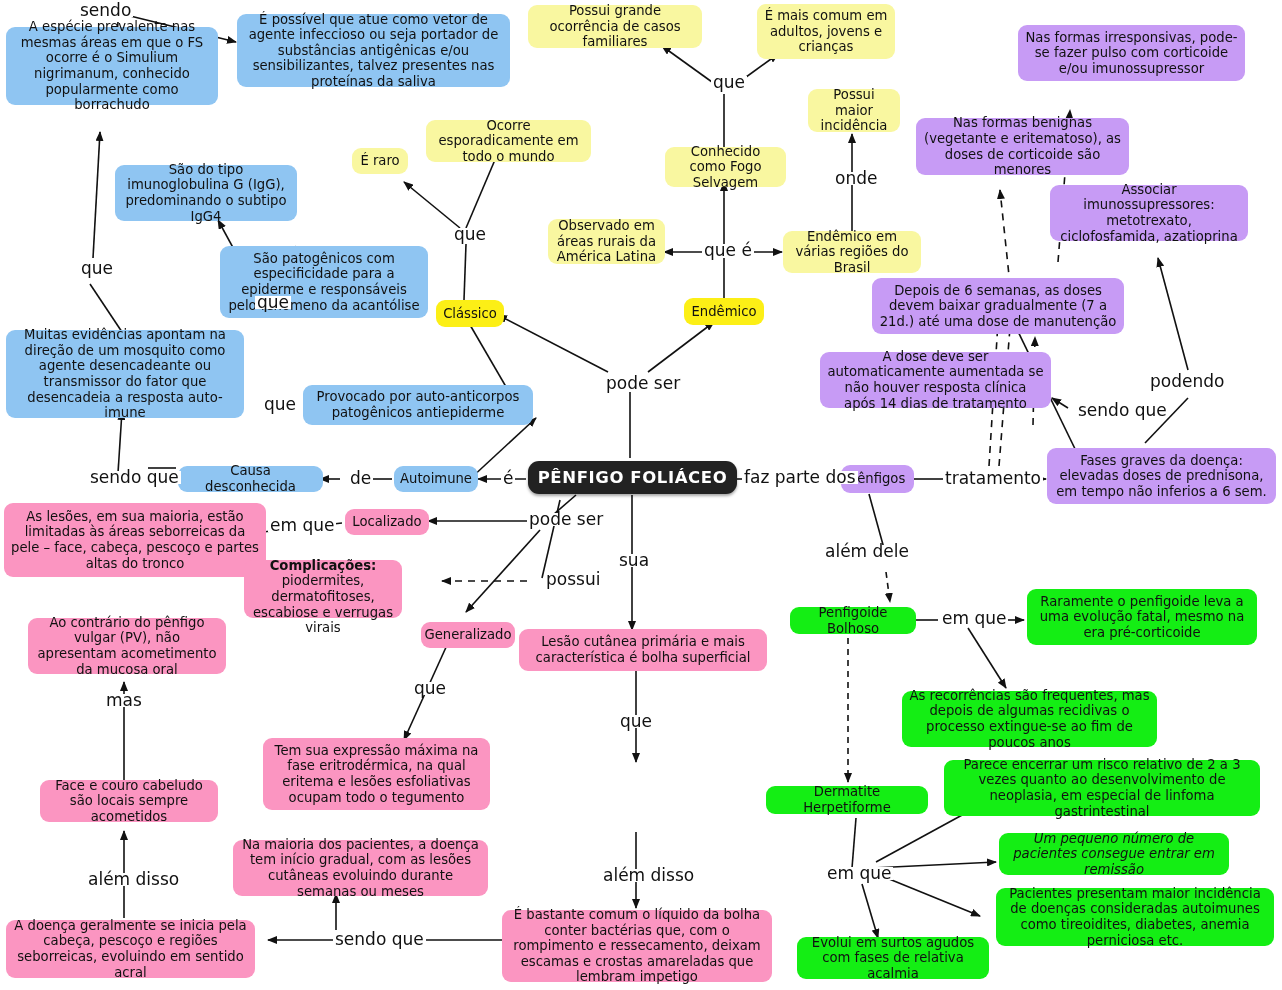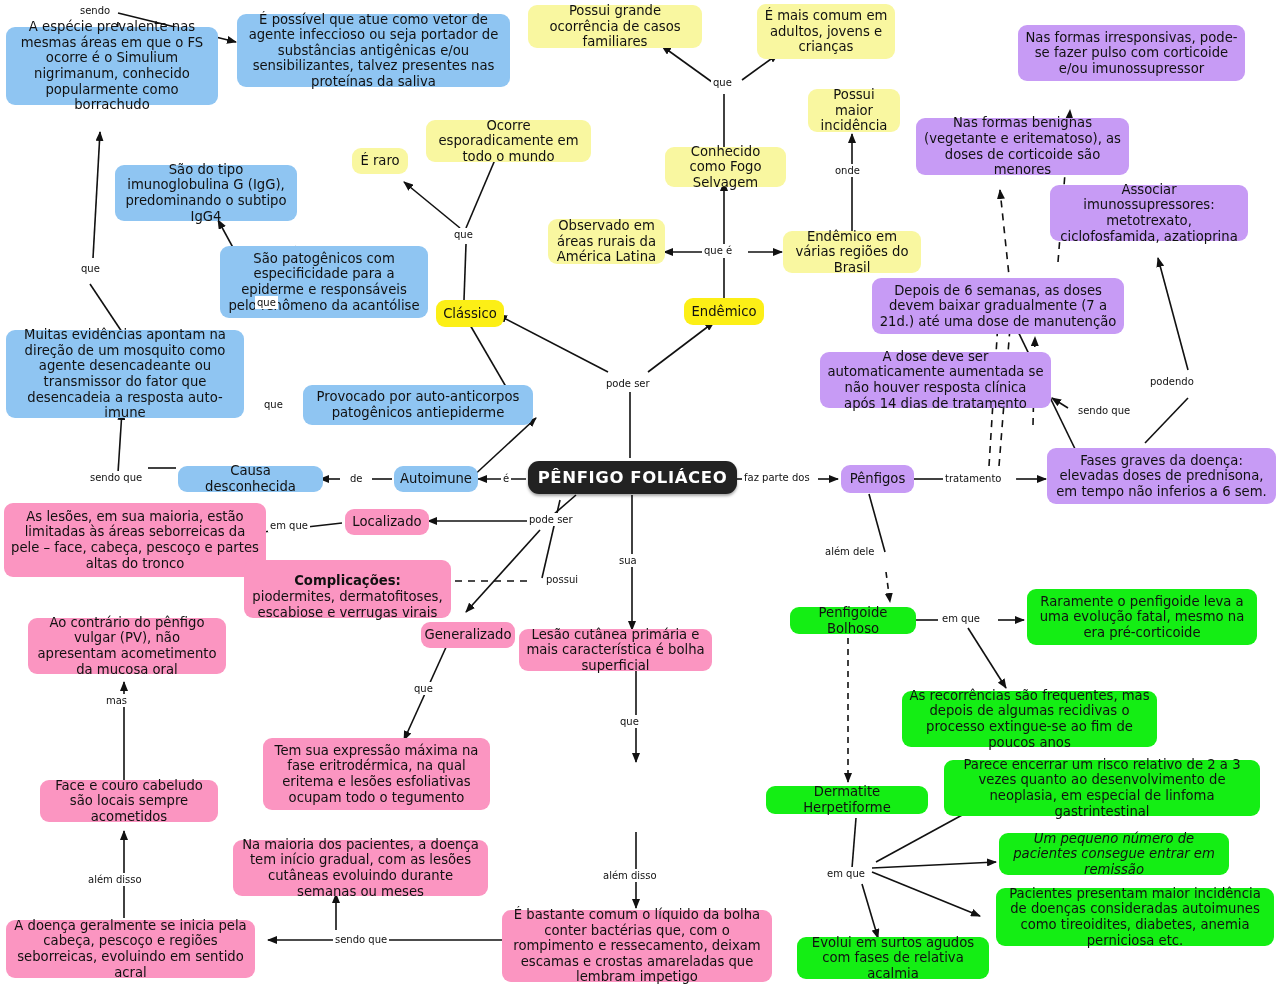--- a/index.html
+++ b/index.html
@@ -47,21 +47,21 @@
     background: #222222;
     color: #ffffff;
     font-weight: bold;
     font-size: 16.5px;
     letter-spacing: 0.6px;
     border-radius: 11px;
     box-shadow: 0 2px 3px rgba(0,0,0,0.35);
   }
   .elabel {
     position: absolute;
-    font-size: 10px;
+    font-size: 17px;
     line-height: 13px;
     color: #111111;
     background: #ffffff;
     padding: 0 2px;
     white-space: nowrap;
     z-index: 6;
   }
   .bold-lead { font-weight: bold; }
 </style>
 </head>
@@ -230,31 +230,31 @@
   <div class="node n-purple" style="left:820px; top:352px; width:231px; height:56px;">A dose deve ser automaticamente aumentada se não houver resposta clínica após 14 dias de tratamento</div>
 
   <div class="node n-purple" style="left:1047px; top:448px; width:229px; height:56px;">Fases graves da doença: elevadas doses de prednisona, em tempo não inferios a 6 sem.</div>
 
   <div class="node n-purple" style="left:841px; top:465px; width:73px; height:28px;">Pênfigos</div>
 
   <div class="node n-pink" style="left:4px; top:503px; width:262px; height:74px;">As lesões, em sua maioria, estão limitadas às áreas seborreicas da pele – face, cabeça, pescoço e partes altas do tronco</div>
 
   <div class="node n-pink" style="left:345px; top:509px; width:84px; height:26px;">Localizado</div>
 
-  <div class="node n-pink" style="left:244px; top:560px; width:207px; height:58px;">
+  <div class="node n-pink" style="left:244px; top:560px; width:158px; height:58px;">
     <span>
       <span class="bold-lead">Complicações:</span><span> piodermites, dermatofitoses, escabiose e verrugas virais</span>
     </span>
   </div>
 
   <div class="node n-pink" style="left:28px; top:618px; width:198px; height:56px;">Ao contrário do pênfigo vulgar (PV), não apresentam acometimento da mucosa oral</div>
 
   <div class="node n-pink" style="left:421px; top:622px; width:94px; height:26px;">Generalizado</div>
 
-  <div class="node n-pink" style="left:519px; top:629px; width:193px; height:42px;">Lesão cutânea primária e mais característica é bolha superficial</div>
+  <div class="node n-pink" style="left:519px; top:629px; width:248px; height:42px;">Lesão cutânea primária e mais característica é bolha superficial</div>
 
   <div class="node n-pink" style="left:263px; top:738px; width:227px; height:72px;">Tem sua expressão máxima na fase eritrodérmica, na qual eritema e lesões esfoliativas ocupam todo o tegumento</div>
 
   <div class="node n-pink" style="left:40px; top:780px; width:178px; height:42px;">Face e couro cabeludo são locais sempre acometidos</div>
 
   <div class="node n-pink" style="left:233px; top:840px; width:255px; height:56px;">Na maioria dos pacientes, a doença tem início gradual, com as lesões cutâneas evoluindo durante semanas ou meses</div>
 
 
   <div class="node n-pink" style="left:6px; top:920px; width:249px; height:58px;">A doença geralmente se inicia pela cabeça, pescoço e regiões seborreicas, evoluindo em sentido acral</div>
 
@@ -277,21 +277,21 @@
   <div class="node n-green" style="left:797px; top:937px; width:192px; height:42px;">Evolui em surtos agudos com fases de relativa acalmia</div>
 
   <div class="node n-root" style="left:528px; top:461px; width:209px; height:33px;">PÊNFIGO FOLIÁCEO</div>
 
   <div class="elabel" style="left:78px; top:4px;">sendo</div>
   <div class="elabel" style="left:79px; top:262px;">que</div>
   <div class="elabel" style="left:255px; top:296px;">que</div>
   <div class="elabel" style="left:452px; top:228px;">que</div>
   <div class="elabel" style="left:711px; top:76px;">que</div>
   <div class="elabel" style="left:702px; top:244px;">que é</div>
-  <div class="elabel" style="left:833px; top:164px;">onde</div>
+  <div class="elabel" style="left:833px; top:172px;">onde</div>
   <div class="elabel" style="left:1148px; top:375px;">podendo</div>
   <div class="elabel" style="left:1076px; top:404px;">sendo que</div>
   <div class="elabel" style="left:604px; top:377px;">pode ser</div>
   <div class="elabel" style="left:262px; top:398px;">que</div>
   <div class="elabel" style="left:501px; top:472px;">é</div>
   <div class="elabel" style="left:348px; top:472px;">de</div>
   <div class="elabel" style="left:88px; top:471px;">sendo que</div>
   <div class="elabel" style="left:742px; top:471px;">faz parte dos</div>
   <div class="elabel" style="left:943px; top:472px;">tratamento</div>
   <div class="elabel" style="left:527px; top:513px;">pode ser</div>

